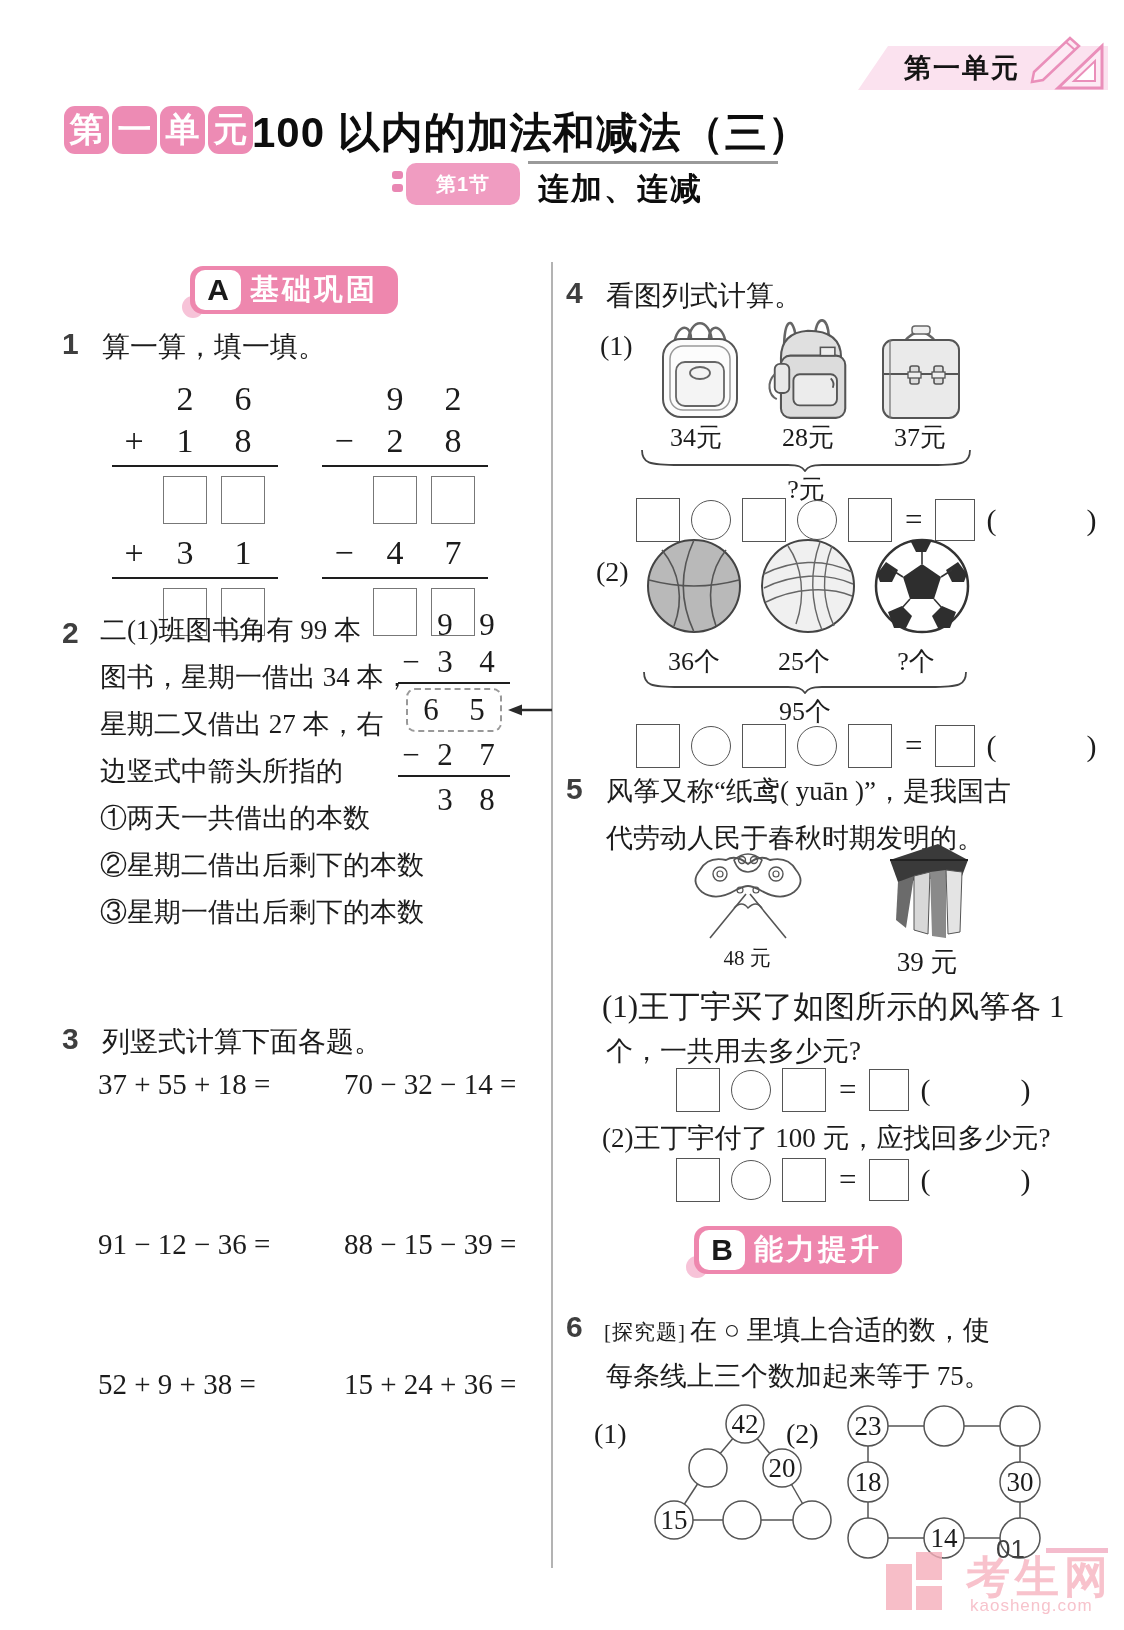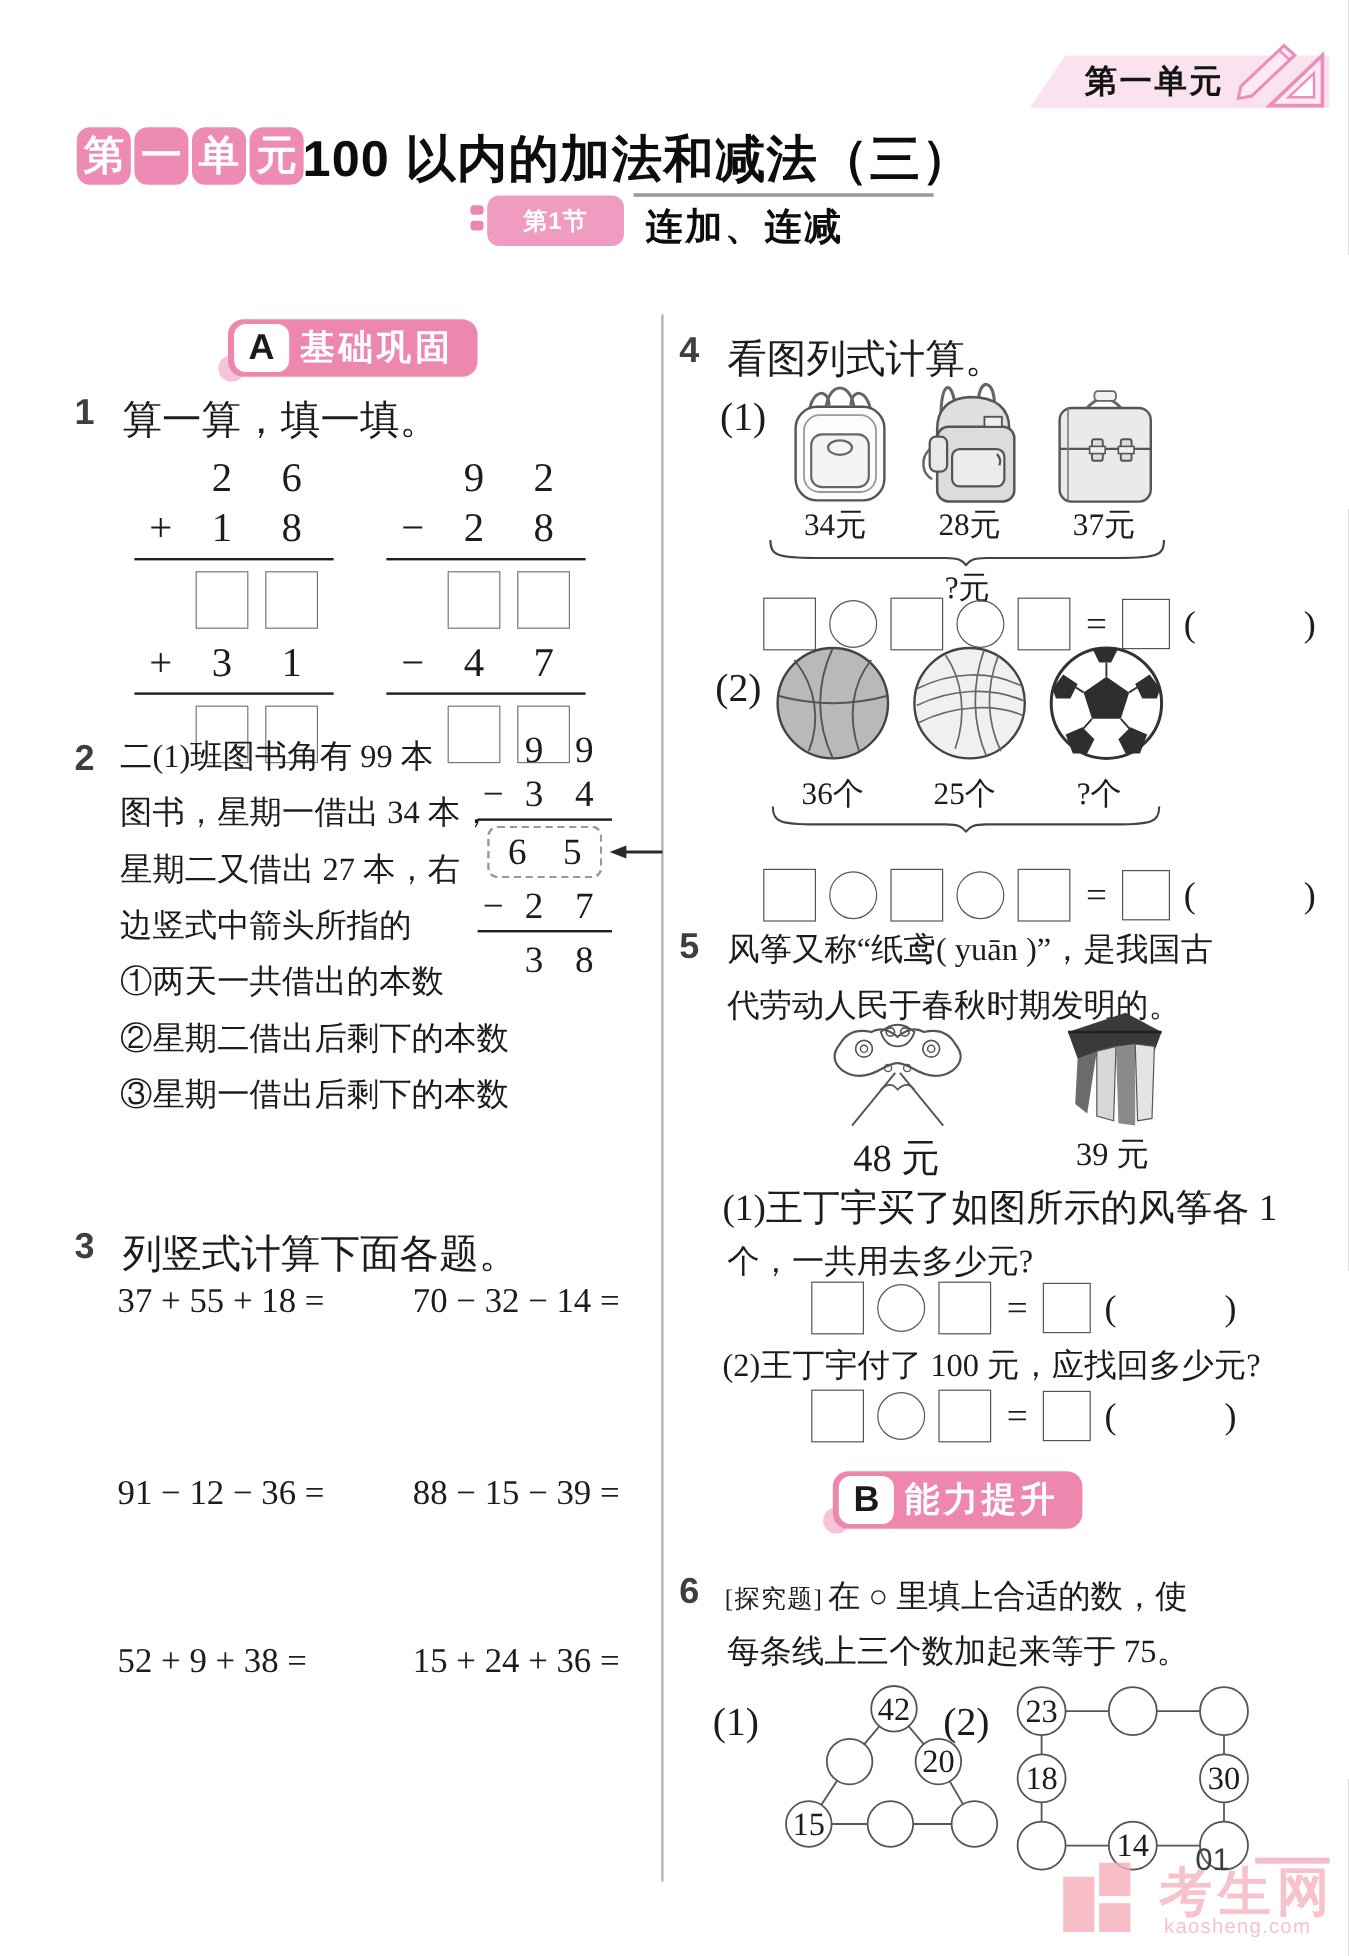--- a/index.html
+++ b/index.html
@@ -37,21 +37,21 @@
   
   .ab-badge { position:absolute; height:50px; }
   .ab-dot { position:absolute; left:-8px; bottom:-2px; width:22px; height:22px; border-radius:50%; background:#f7c3d8; }
   .ab-pill { position:relative; display:inline-flex; align-items:center; height:48px; background:#ee87ae;
     border-radius:13px; padding:0 20px 0 60px; }
   .ab-tile { position:absolute; left:5px; top:4px; width:46px; height:40px; background:#fff; border-radius:10px;
     color:#1a1a1a; font-weight:bold; font-size:30px; display:flex; align-items:center; justify-content:center; }
   .ab-label { color:#fff; font-weight:bold; font-size:29px; letter-spacing:3px; }
 
   .pnum { position:absolute; font-weight:bold; font-size:30px; color:#3f3f3f; }
-  .ptext { position:absolute; font-size:33px; white-space:nowrap; }
+  .ptext { position:absolute; font-size:28px; white-space:nowrap; }
 
   
   .vcalc { position:absolute; width:166px; }
   .vrow { display:grid; grid-template-columns:44px 58px 58px; height:42px; align-items:center; }
   .vrow span { text-align:center; font-size:34px; }
   .vline { border-top:2.5px solid #1e1e1e; margin:3px 0 9px; }
   .vboxes { display:grid; grid-template-columns:44px 58px 58px; margin-bottom:8px; }
   .vbox { width:44px; height:48px; border:1.5px solid #777; justify-self:center; grid-column:auto; }
   .vbox.b1{ grid-column:2; } .vbox.b2{ grid-column:3; }
 
@@ -333,20 +333,21 @@
     </svg>
   </div>
   <div class="lblrow" style="left:640px; top:644px;">
     <span style="width:108px;">36个</span>
     <span style="width:112px;">25个</span>
     <span style="width:112px;">?个</span>
   </div>
   <svg class="abs" style="left:640px; top:670px;" width="330" height="24" viewBox="0 0 330 24">
     <path d="M4,2 C4,15 10,17 40,17 L148,17 C159,17 162,19 165,23 C168,19 171,17 182,17 L290,17 C320,17 326,15 326,2" fill="none" stroke="#444" stroke-width="1.8"></path>
   </svg>
+  <span class="totallbl" style="left:640px; top:694px; width:330px;">95个</span>
 
   <div class="eqrow" style="left:636px; top:724px;">
     <span class="esq"></span>
     <span class="ecirc"></span>
     <span class="esq"></span>
     <span class="ecirc"></span>
     <span class="esq"></span>
     <span class="eeq">=</span>
     <span class="esq small"></span>
     <span class="eparen">(　　　)</span>
@@ -371,21 +372,21 @@
     <path d="M46,62 q8,-8 14,0 q8,-8 14,0" fill="none" stroke="#555" stroke-width="1.4"></path>
   </svg>
   <svg class="abs" style="left:884px; top:842px;" width="88" height="102" viewBox="0 0 88 102">
     <polygon points="6,18 54,2 84,18 78,34 14,40" fill="#3a3a3a"></polygon>
     <polygon points="14,40 30,34 22,86 12,78" fill="#6b6b6b"></polygon>
     <polygon points="30,34 46,30 44,92 30,88" fill="#d8d8d8" stroke="#555" stroke-width="1"></polygon>
     <polygon points="46,30 62,28 62,96 48,94" fill="#8a8a8a"></polygon>
     <polygon points="62,28 78,30 76,90 64,92" fill="#e4e4e4" stroke="#555" stroke-width="1"></polygon>
     <path d="M6,18 L84,18" stroke="#222" stroke-width="2"></path>
   </svg>
-  <span class="totallbl" style="left:672px; top:944px; width:150px; font-size:32px;">48 元</span>
+  <span class="totallbl" style="left:672px; top:944px; width:150px; font-size:21px;">48 元</span>
   <span class="totallbl" style="left:862px; top:944px; width:130px; font-size:27px;">39 元</span>
 
   <span class="ptext" style="left:602px; top:986px; font-size:31px;">(1)王丁宇买了如图所示的风筝各 1</span>
   <span class="ptext" style="left:606px; top:1033px; font-size:27px;">个，一共用去多少元?</span>
 
   <div class="eqrow" style="left:676px; top:1068px;">
     <span class="esq"></span>
     <span class="ecirc"></span>
     <span class="esq"></span>
     <span class="eeq">=</span>

